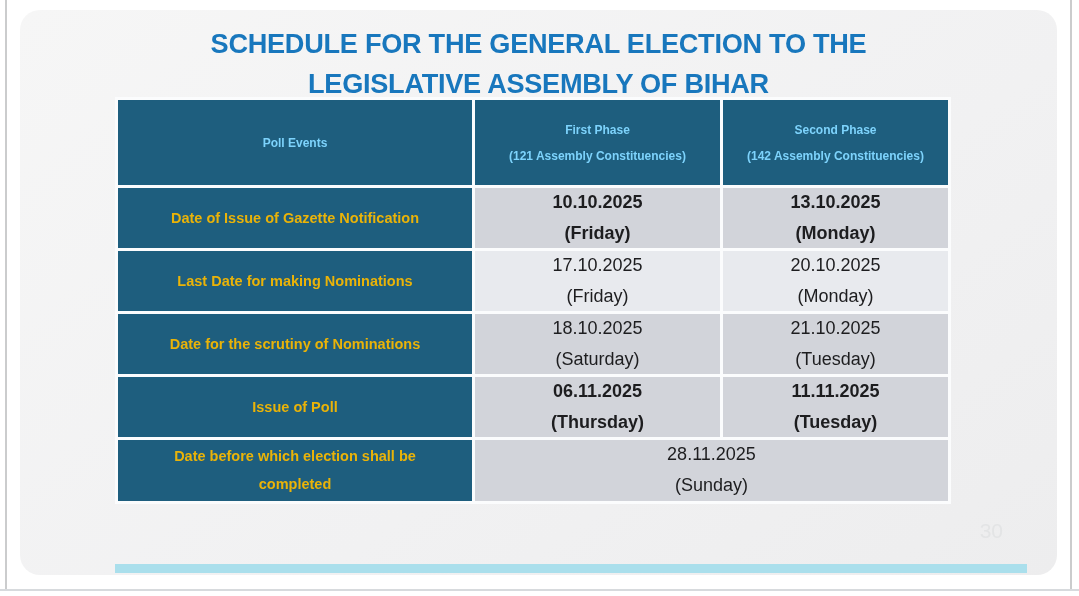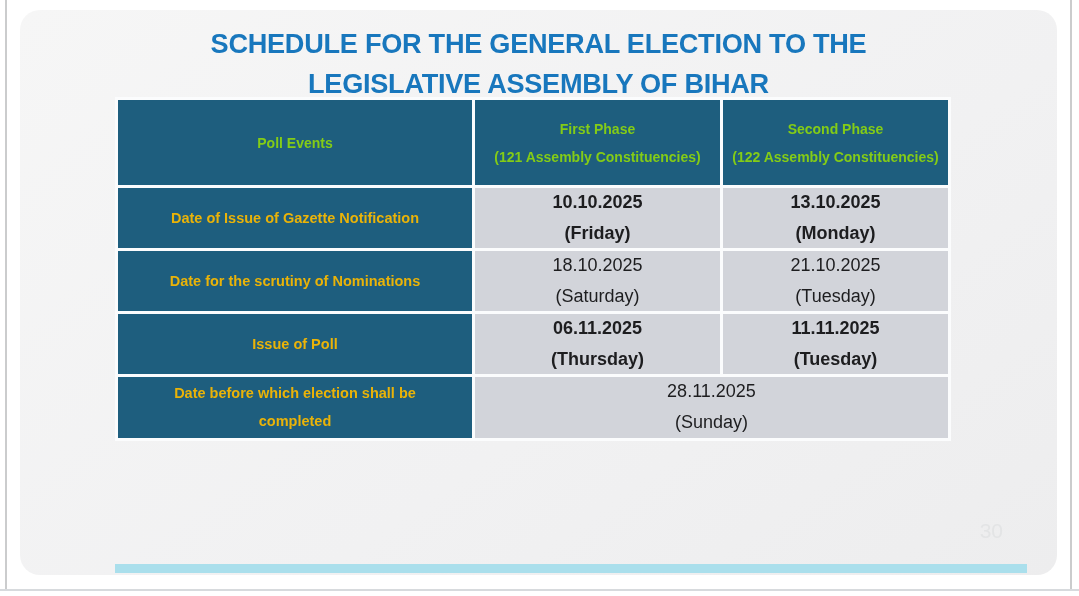--- a/index.html
+++ b/index.html
@@ -67,22 +67,22 @@
   .schedule-table col.c2{width:248px;}
   .schedule-table col.c3{width:228px;}
   .schedule-table td,.schedule-table th{
     border:3px solid #fbfcfd;
     vertical-align:middle;
     text-align:center;
     overflow:hidden;
   }
   .schedule-table tr.header-row th{
     background:var(--teal);
-    color:#84cc16;
-    font-size:14px;
+    color:#7dd3fc;
+    font-size:12px;
     font-weight:bold;
     height:88px;
   }
   .header-two-line .l1{margin-bottom:12px;}
   th.event-header{font-size:14.5px;}
   td.event-cell{
     background:var(--teal);
     color:#eab308;
     font-weight:bold;
     font-size:14.5px;
@@ -126,34 +126,45 @@
         <th class="event-header">Poll Events</th>
         <th>
           <div class="header-two-line">
             <div class="l1">First Phase</div>
             <div class="l2">(121 Assembly Constituencies)</div>
           </div>
         </th>
         <th>
           <div class="header-two-line">
             <div class="l1">Second Phase</div>
-            <div class="l2">(122 Assembly Constituencies)</div>
+            <div class="l2">(142 Assembly Constituencies)</div>
           </div>
         </th>
       </tr>
     </thead>
     <tbody id="schedule-body">
         <tr class="shade-dark bold" style="height: 53px;">
           <td class="event-cell">Date of Issue of Gazette Notification</td>
           <td class="date-cell">
             <div class="date">10.10.2025</div>
             <div class="day">(Friday)</div>
           </td>
           <td class="date-cell">
             <div class="date">13.10.2025</div>
+            <div class="day">(Monday)</div>
+          </td>
+        </tr>
+        <tr class="shade-light" style="height: 54px;">
+          <td class="event-cell">Last Date for making Nominations</td>
+          <td class="date-cell">
+            <div class="date">17.10.2025</div>
+            <div class="day">(Friday)</div>
+          </td>
+          <td class="date-cell">
+            <div class="date">20.10.2025</div>
             <div class="day">(Monday)</div>
           </td>
         </tr>
         <tr class="shade-dark" style="height: 53px; margin-top: 8px;">
           <td class="event-cell">Date for the scrutiny of Nominations</td>
           <td class="date-cell">
             <div class="date">18.10.2025</div>
             <div class="day">(Saturday)</div>
           </td>
           <td class="date-cell">

